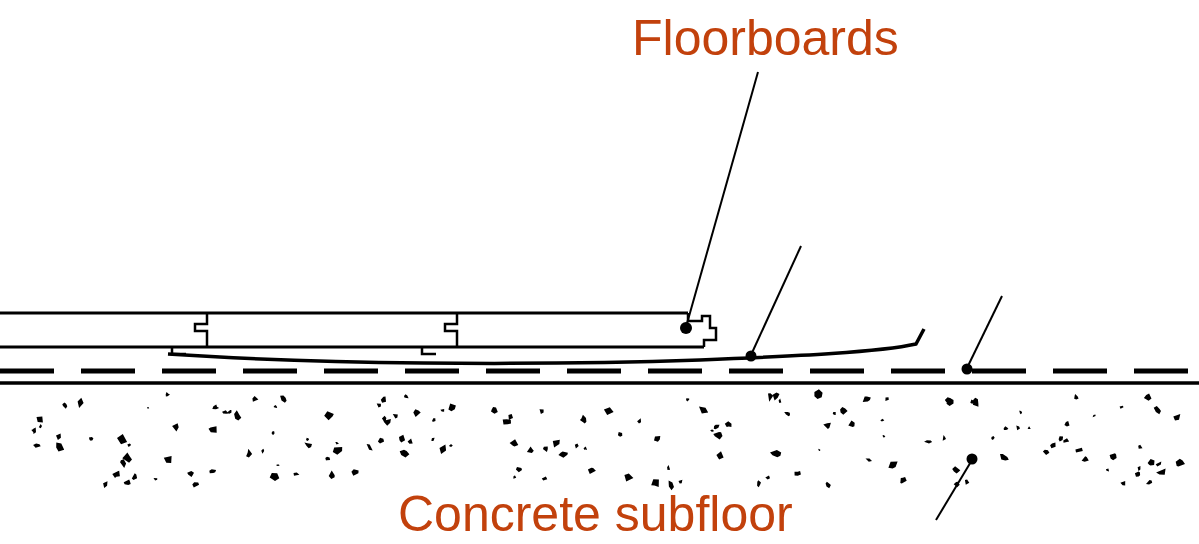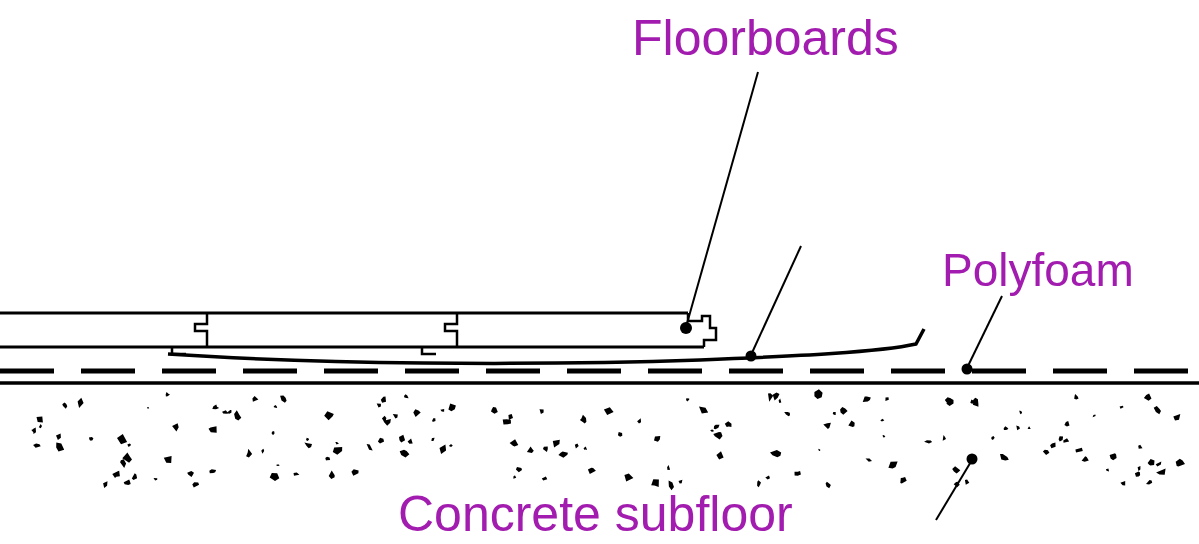--- a/index.html
+++ b/index.html
@@ -11,21 +11,21 @@
     overflow: hidden;
     font-family: "Liberation Sans", sans-serif;
   }
   .diagram-svg {
     position: absolute;
     left: 0; top: 0;
     width: 1199px; height: 544px;
   }
   .label {
     position: absolute;
-    color: #a21caf;
+    color: #c2410c;
     white-space: nowrap;
     line-height: 1.05;
     z-index: 2;
   }
   .label-floorboards { left: 632px; top: 12px;  font-size: 50px; }
   .label-clips       { left: 772px; top: 188px; font-size: 52px; }
   .label-polyfoam    { left: 942px; top: 246px; font-size: 46px; }
   .label-concrete    { left: 398px; top: 488px; font-size: 50px; }
 </style>
 </head>
@@ -71,16 +71,15 @@
       <circle cx="967" cy="369" r="5.5" fill="#000"></circle>
     </g>
 
     <g>
       <line x1="936" y1="520" x2="972" y2="460" stroke="#000" stroke-width="2"></line>
       <circle cx="972" cy="459" r="5.5" fill="#000"></circle>
     </g>
   </svg>
 
   <div class="label label-floorboards">Floorboards</div>
-  <div class="label label-polyfoam">Polyfoam</div>
   <div class="label label-concrete">Concrete subfloor</div>
 
 </div>
 
 </body></html>

